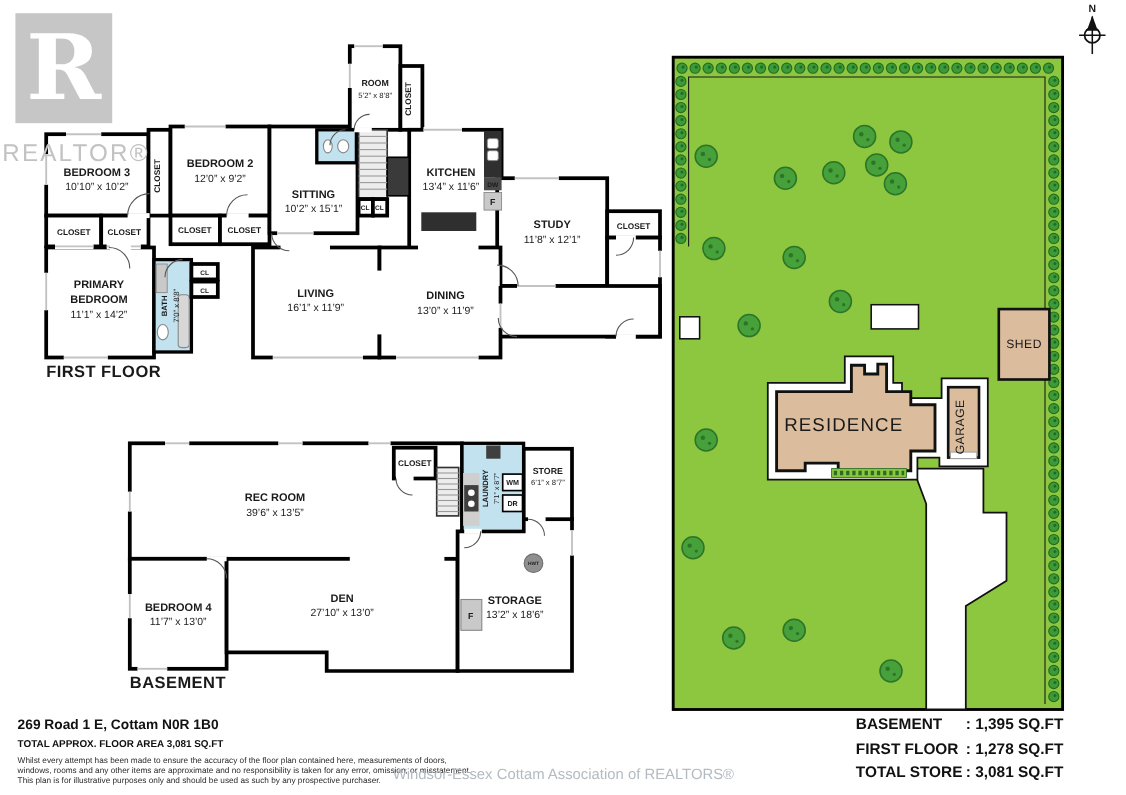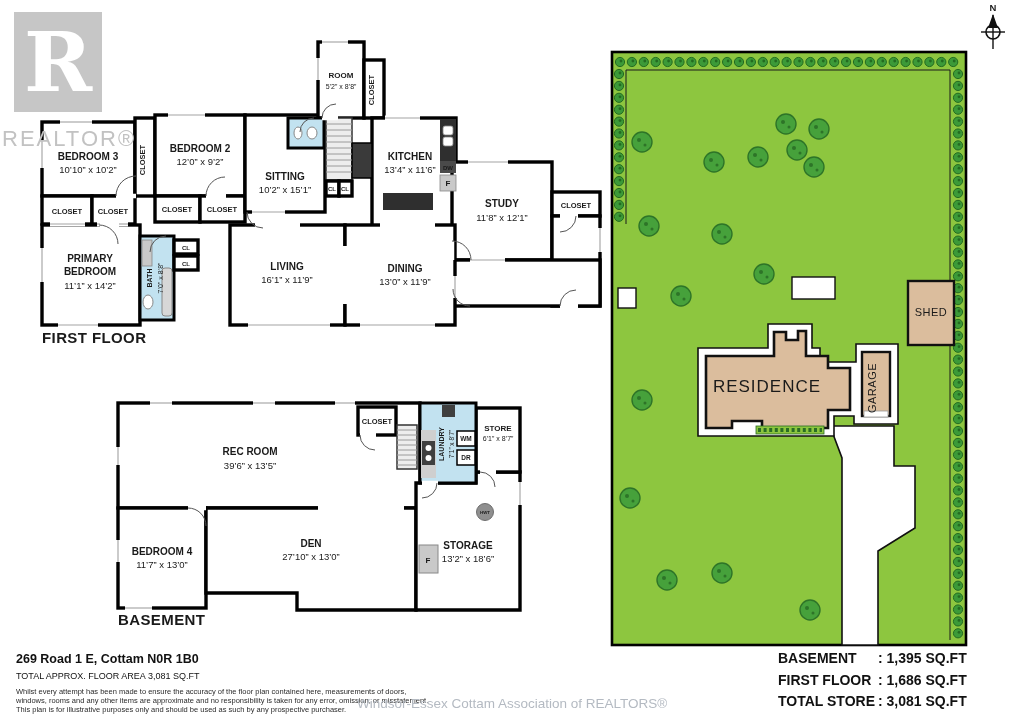--- a/index.html
+++ b/index.html
@@ -17,21 +17,21 @@
   .room{fill:#fff;stroke:#000;stroke-width:3.4}
   .door{fill:none;stroke:#555;stroke-width:1}
   .site-name{font-size:17px;font-weight:400;letter-spacing:1px;text-anchor:middle}
   .site-sm{font-size:11px;font-weight:400;letter-spacing:.5px;text-anchor:middle}
   .wm-logo{position:absolute;left:14px;top:12px;width:88px;height:100px;background:#bdbdbd;
            opacity:.85;text-align:center}
   .wm-logo span{font-family:"DejaVu Serif",serif;font-weight:700;font-size:82px;color:#fff;line-height:100px}
   .wm-caption{position:absolute;left:2px;top:126px;width:140px;font-size:22px;color:#c2c2c2;
               letter-spacing:2px;font-weight:400}
   .addr{position:absolute;left:16px;top:652px;font-size:12.5px;font-weight:700;color:#111}
-  .total{position:absolute;left:16px;top:671px;font-size:9px;font-weight:400;color:#111}
+  .total{position:absolute;left:16px;top:671px;font-size:9px;font-weight:700;color:#111}
   .disc{position:absolute;left:16px;font-size:7.5px;color:#2b2b2b}
   .assoc{position:absolute;left:357px;top:696px;font-size:13.5px;color:#b4bac2}
   .areas{position:absolute;left:778px;top:650px}
   .area-row{display:flex;height:21.5px;font-size:14px;font-weight:700;color:#111}
   .area-row .lab{width:100px}
 </style>
 </head>
 <body>
 
 <div class="canvas">
@@ -546,21 +546,21 @@
 <div class="disc" style="top:696px">windows, rooms and any other items are approximate and no responsibility is taken for any error, omission, or misstatement.</div>
 <div class="assoc">Windsor-Essex Cottam Association of REALTORS®</div>
 
 <div class="areas">
   <div class="area-row">
     <span class="lab">BASEMENT</span>
     <span>: 1,395 SQ.FT</span>
   </div>
   <div class="area-row">
     <span class="lab">FIRST FLOOR</span>
-    <span>: 1,686 SQ.FT</span>
+    <span>: 1,278 SQ.FT</span>
   </div>
   <div class="area-row">
     <span class="lab">TOTAL STORE</span>
     <span>: 3,081 SQ.FT</span>
   </div>
 </div>
 
 </div>
 
 </body></html>

